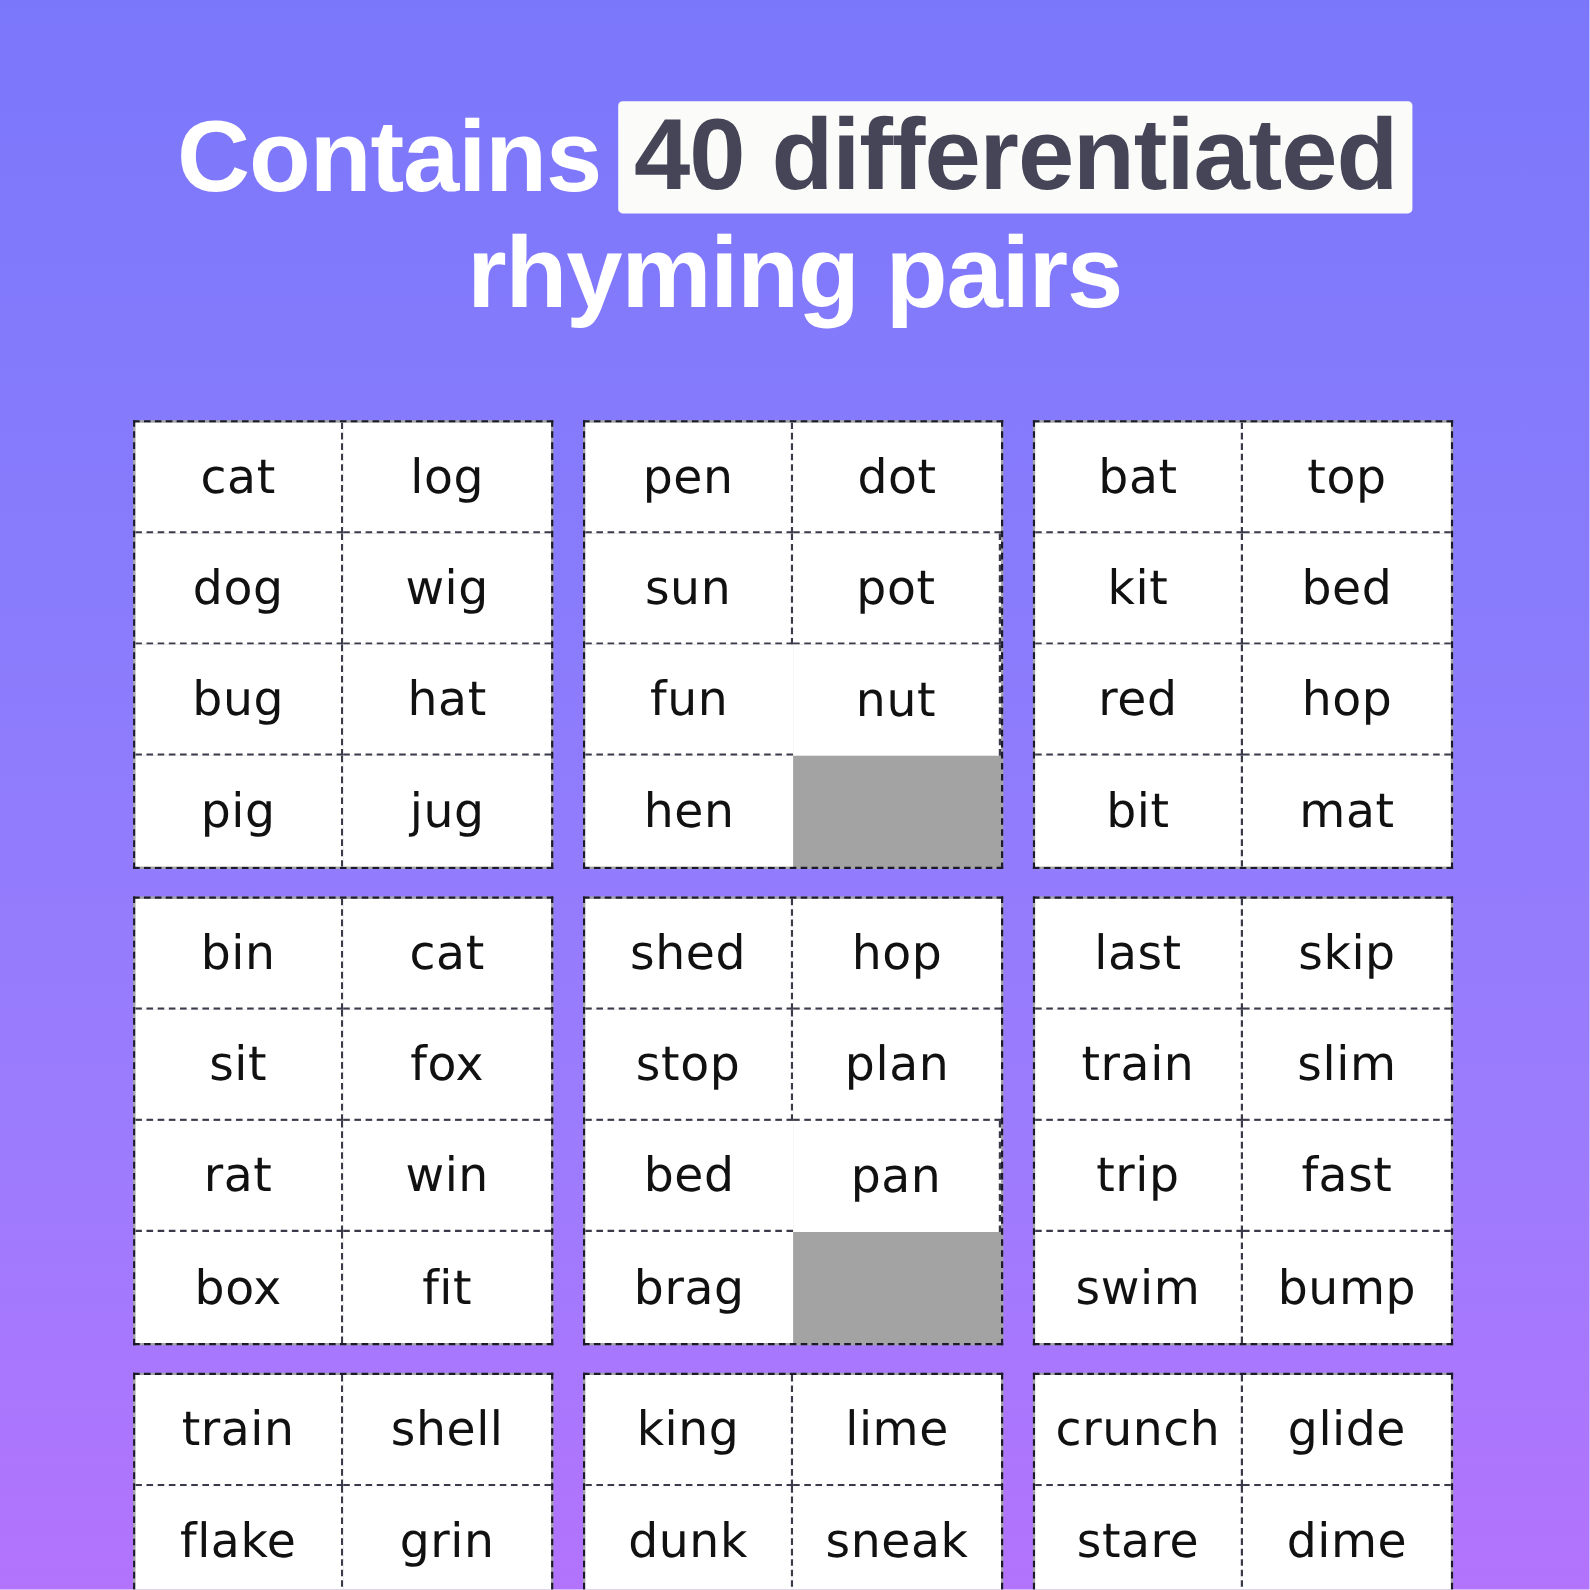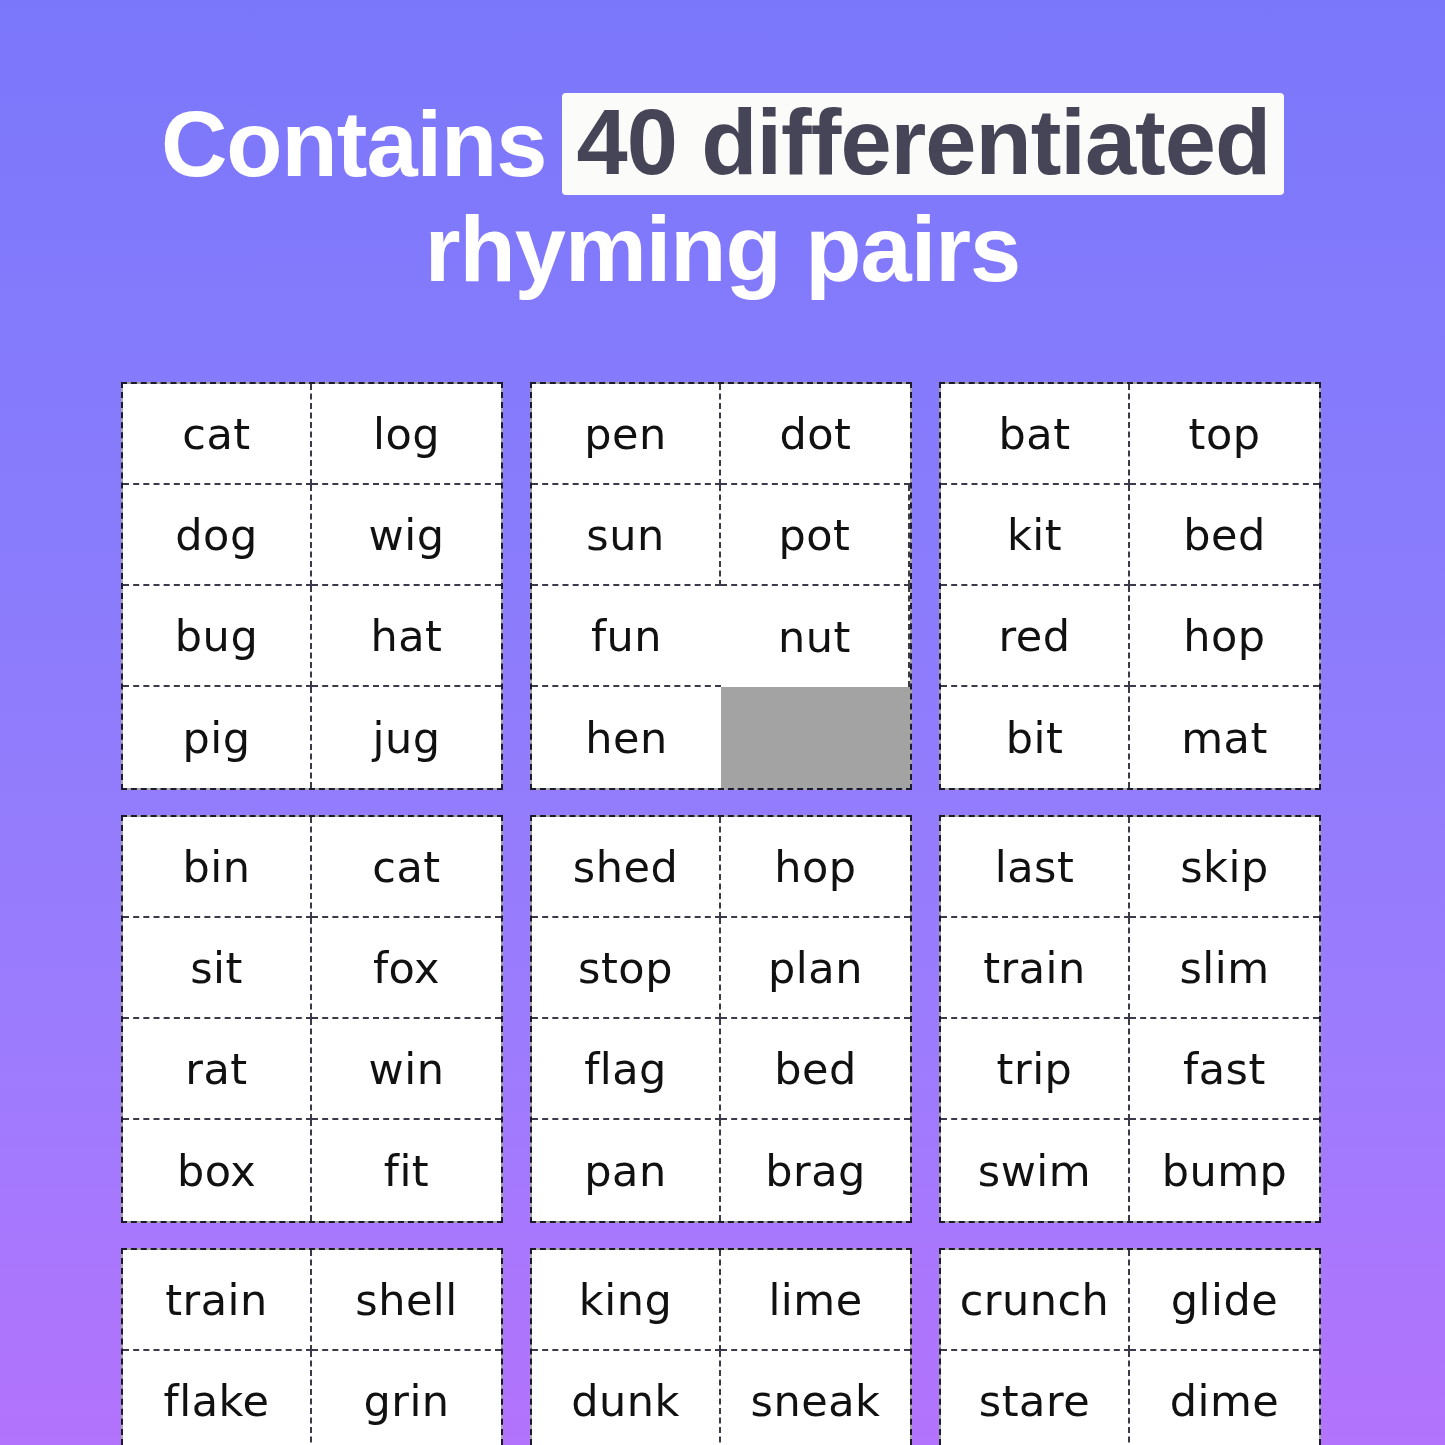--- a/index.html
+++ b/index.html
@@ -148,21 +148,20 @@
         <div class="cell b-right b-bottom">rat</div>
         <div class="cell b-bottom">win</div>
         <div class="cell b-right">box</div>
         <div class="cell">fit</div>
       </div>
       <div class="card">
         <div class="cell b-right b-bottom">shed</div>
         <div class="cell b-bottom">hop</div>
         <div class="cell b-right b-bottom">stop</div>
         <div class="cell b-bottom">plan</div>
-        <div class="cell b-right b-bottom">flag</div>
         <div class="cell b-bottom">bed</div>
         <div class="cell b-right">pan</div>
         <div class="cell">brag</div>
       </div>
       <div class="card">
         <div class="cell b-right b-bottom">last</div>
         <div class="cell b-bottom">skip</div>
         <div class="cell b-right b-bottom">train</div>
         <div class="cell b-bottom">slim</div>
         <div class="cell b-right b-bottom">trip</div>

